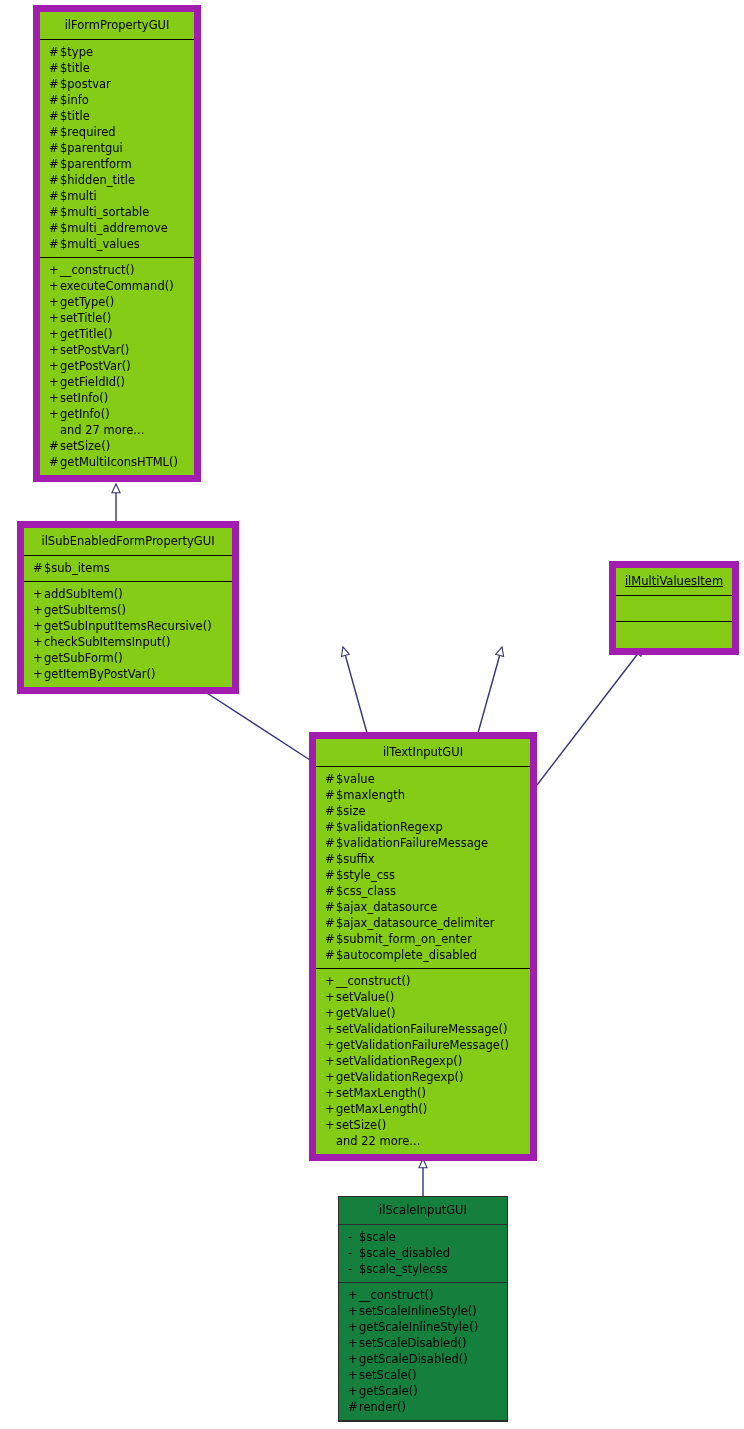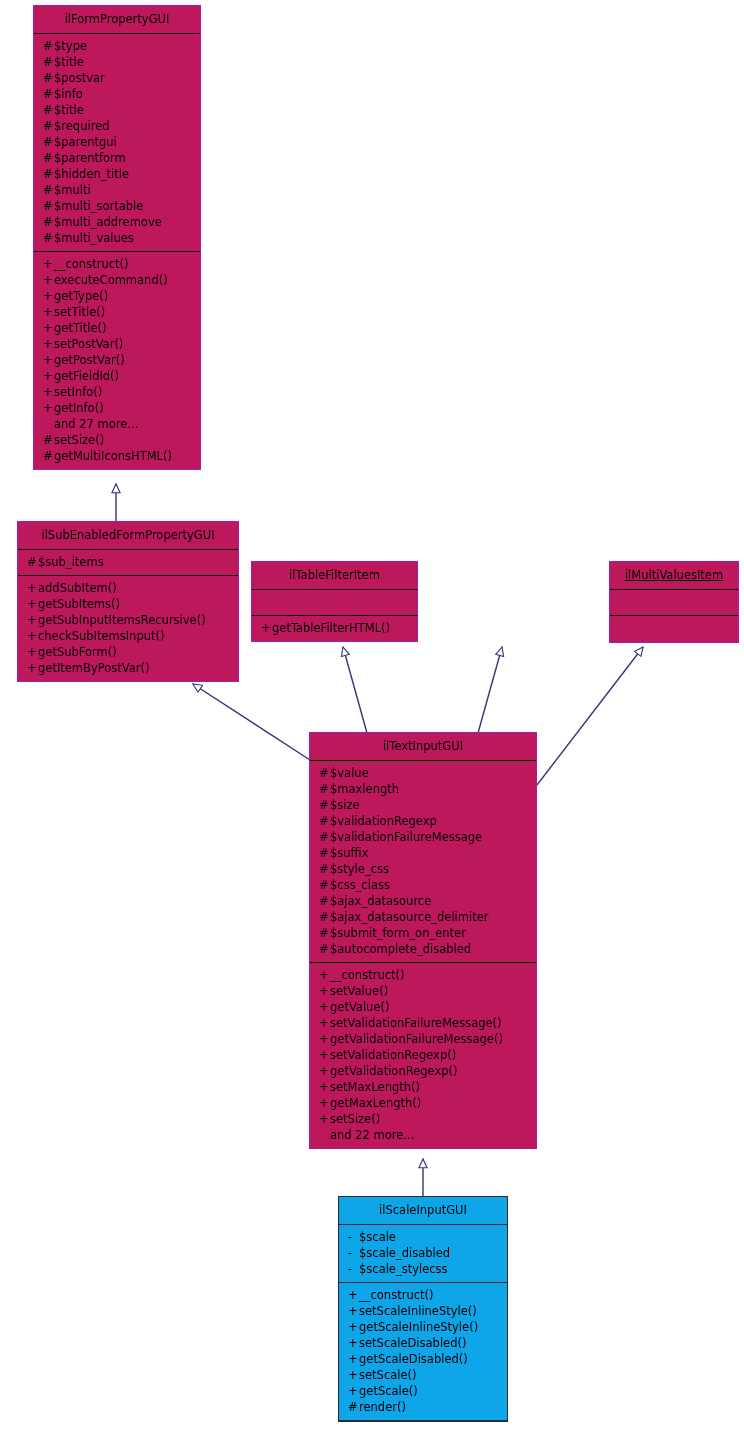--- a/index.html
+++ b/index.html
@@ -21,26 +21,26 @@
     left: 0;
     top: 0;
     width: 744px;
     height: 1429px;
   }
 
   
   .uml-class {
     position: absolute;
     box-sizing: border-box;
-    border: 1px solid #a21caf;
-    background: #be185d;
+    border: 7px solid #a21caf;
+    background: #84cc16;
     z-index: 5;
   }
   .uml-class.highlight {
-    background: #0ea5e9;
+    background: #15803d;
     border: 1px solid #2b2b2b;
   }
 
   .uml-title {
     box-sizing: border-box;
     text-align: center;
     font-size: 11.5px;
     line-height: 14px;
     padding: 6px 4px 7px 4px;
     color: #000000;
@@ -159,27 +159,20 @@
     <div class="uml-compartment last">
       <div class="uml-row"><span class="vis">+</span><span>addSubItem()</span></div>
       <div class="uml-row"><span class="vis">+</span><span>getSubItems()</span></div>
       <div class="uml-row"><span class="vis">+</span><span>getSubInputItemsRecursive()</span></div>
       <div class="uml-row"><span class="vis">+</span><span>checkSubItemsInput()</span></div>
       <div class="uml-row"><span class="vis">+</span><span>getSubForm()</span></div>
       <div class="uml-row"><span class="vis">+</span><span>getItemByPostVar()</span></div>
     </div>
   </div>
 
-  <div class="uml-class" style="left:251px; top:561px; width:167px;">
-    <div class="uml-title">ilTableFilterItem</div>
-    <div class="uml-compartment empty-slot"></div>
-    <div class="uml-compartment last">
-      <div class="uml-row"><span class="vis">+</span><span>getTableFilterHTML()</span></div>
-    </div>
-  </div>
 
 
   <div class="uml-class" style="left:609px; top:561px; width:130px;text-decoration:underline;">
     <div class="uml-title">ilMultiValuesItem</div>
     <div class="uml-compartment empty-slot"></div>
     <div class="uml-compartment last empty-slot"></div>
   </div>
 
   <div class="uml-class" style="left:309px; top:732px; width:228px;">
     <div class="uml-title">ilTextInputGUI</div>

